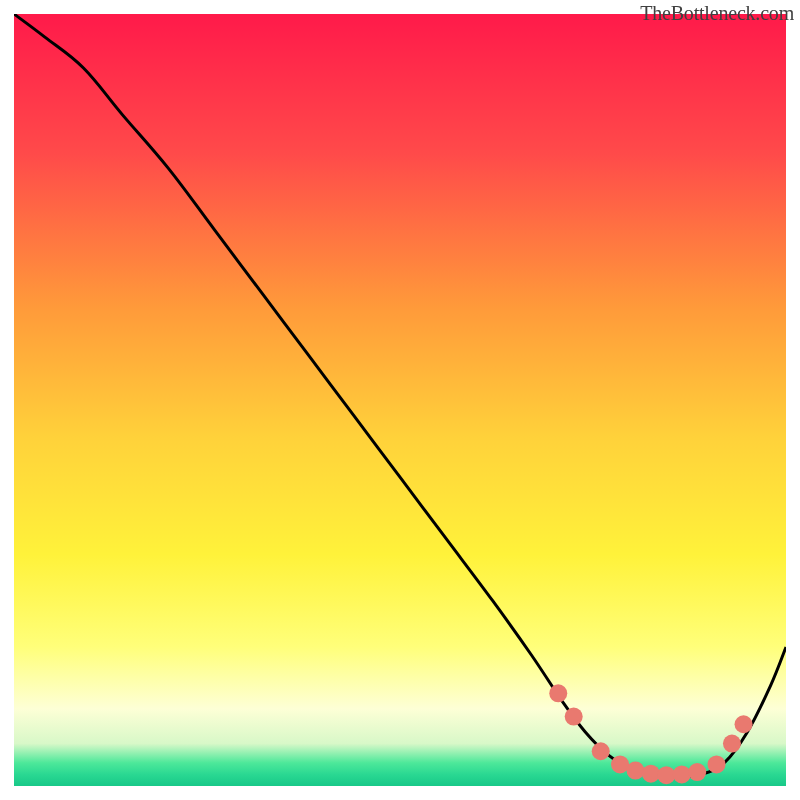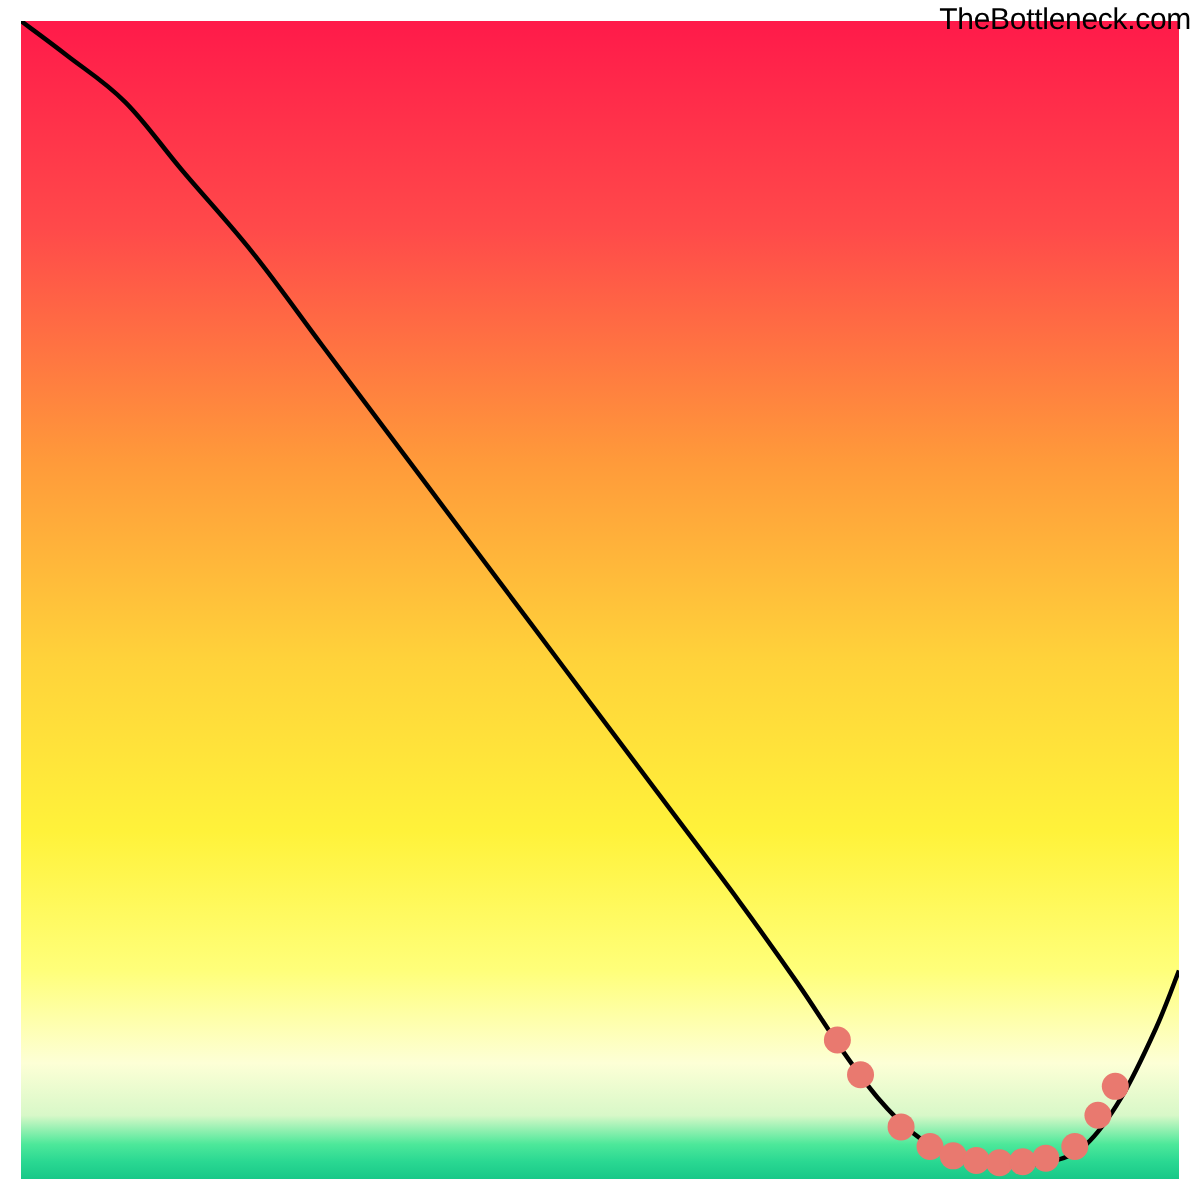--- a/index.html
+++ b/index.html
@@ -27,23 +27,23 @@
     position: absolute;
     left: 0;
     top: 0;
     width: 100%;
     height: 100%;
   }
   .watermark {
     position: absolute;
     top: 2px;
     right: 6px;
-    font-family: Liberation Sans, sans-serif;
+    font-family: Liberation Serif, serif;
     font-size: 20px;
-    color: #000000;
+    color: #404040;
     font-weight: 500;
     letter-spacing: -0.2px;
   }
 </style>
 </head>
 <body>
 
 <div class="chart-container">
 
   <div class="plot-area">

